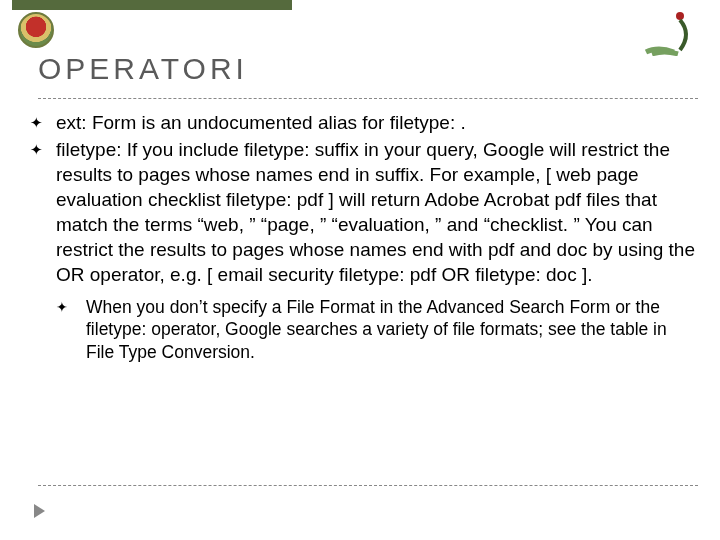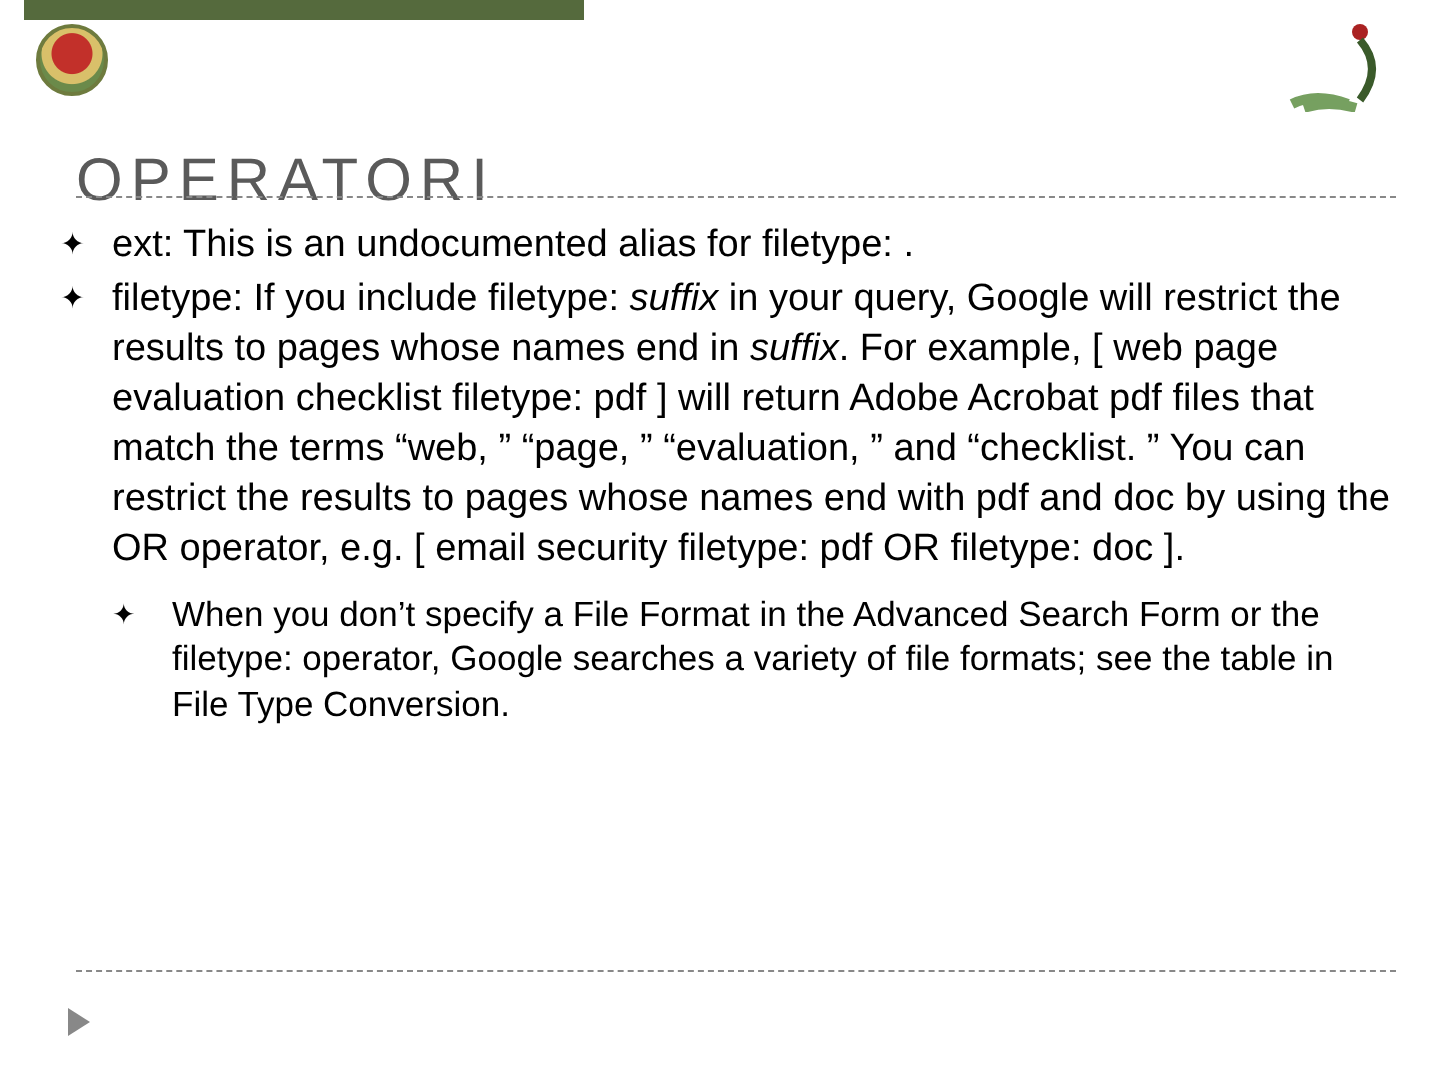--- a/index.html
+++ b/index.html
@@ -1,28 +1,28 @@
 <!DOCTYPE html>
 <html><head>
 <meta charset="utf-8">
 <style>
   * { margin:0; padding:0; box-sizing:border-box; }
   body { width:720px; height:540px; background:#fff; font-family:Arial,Helvetica,sans-serif; position:relative; overflow:hidden; }
   .topbar { position:absolute; left:12px; top:0; width:280px; height:10px; background:#556a3d; }
   .emblem { position:absolute; left:18px; top:12px; width:36px; height:36px; border-radius:50%; background:radial-gradient(circle at 50% 40%, #c2302a 0 40%, #d9c06a 42% 60%, #6b8a4a 62% 100%); border:2px solid #6e7b3e; }
   .logo-r { position:absolute; right:20px; top:8px; width:60px; height:48px; }
   .logo-r svg { width:100%; height:100%; }
-  h1.title { position:absolute; left:38px; top:74px; font-size:30px; letter-spacing:4px; color:#5a5a5a; font-weight:400;text-align:center; }
+  h1.title { position:absolute; left:38px; top:52px; font-size:30px; letter-spacing:4px; color:#5a5a5a; font-weight:400;text-align:center; }
   .dash1 { position:absolute; left:38px; top:98px; right:22px; height:0; border-top:1.5px dashed #888; }
   .content { position:absolute; left:30px; top:110px; right:22px; font-size:19px; color:#000; line-height:1.32; }
   .bul { display:flex; margin-bottom:2px; }
   .mk { width:26px; flex:0 0 26px; font-size:15px; color:#000; padding-top:3px; }
   .txt { flex:1; }
   .u { }
-  .it { font-style:italic; }
+  .it { }
   .sub { margin-left:26px; margin-top:8px; font-size:17.5px; line-height:1.3; display:flex; }
   .sub .mk { width:30px; flex:0 0 30px; font-size:14px; padding-top:2px; }
   .arrow { position:absolute; left:34px; bottom:22px; width:0; height:0; border-top:7px solid transparent; border-bottom:7px solid transparent; border-left:11px solid #888; }
   .dash2 { position:absolute; left:38px; right:22px; height:0; border-top:1.5px dashed #888; }
 </style>
 </head>
 <body>
 
 <div class="topbar"></div>
 <div class="emblem"></div>
@@ -36,21 +36,21 @@
 </div>
 
 <h1 class="title">OPERATORI</h1>
 <div class="dash1"></div>
 
 <div class="content">
 
   <div class="bul">
     <div class="mk">✦</div>
     <div class="txt">
-      <span class="u">ext:</span><span> This is an undocumented alias for filetype: .</span>
+      <span class="u">ext:</span><span> Form is an undocumented alias for filetype: .</span>
     </div>
   </div>
 
   <div class="bul">
     <div class="mk">✦</div>
     <div class="txt">
       <span class="u">filetype:</span><span> If you include filetype: </span><span class="it">suffix</span><span> in your query, Google will restrict the results to pages whose names end in </span><span class="it">suffix</span><span>. For example, [ </span><span class="u">web page evaluation checklist filetype: pdf</span><span> ] will return Adobe Acrobat pdf files that match the terms “web, ” “page, ” “evaluation, ” and “checklist. ” You can restrict the results to pages whose names end with pdf and doc by using the OR operator, e.g. [  </span><span class="u">email security filetype: pdf OR filetype: doc</span><span> ].</span>
     </div>
   </div>
 

